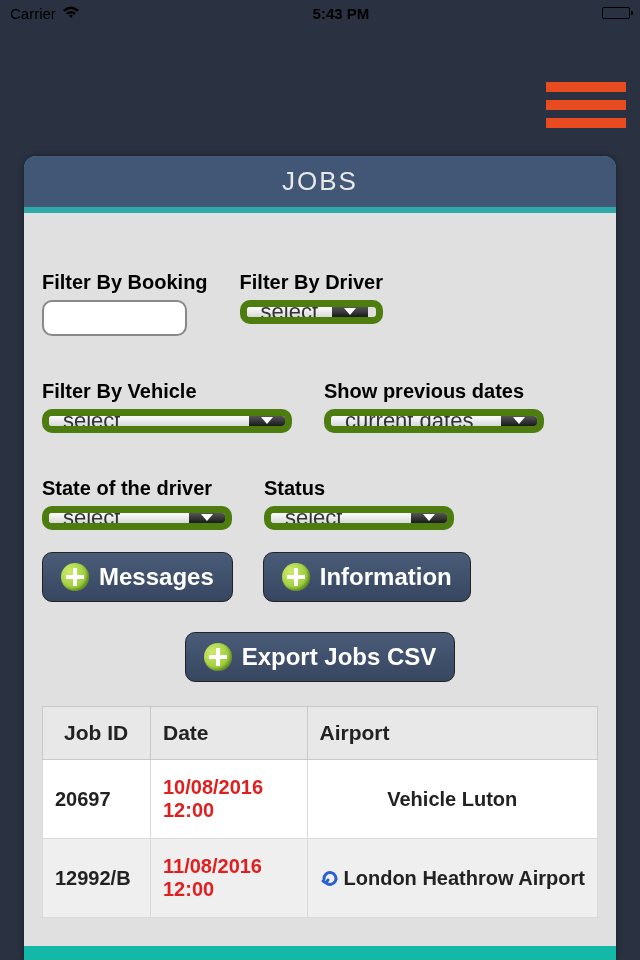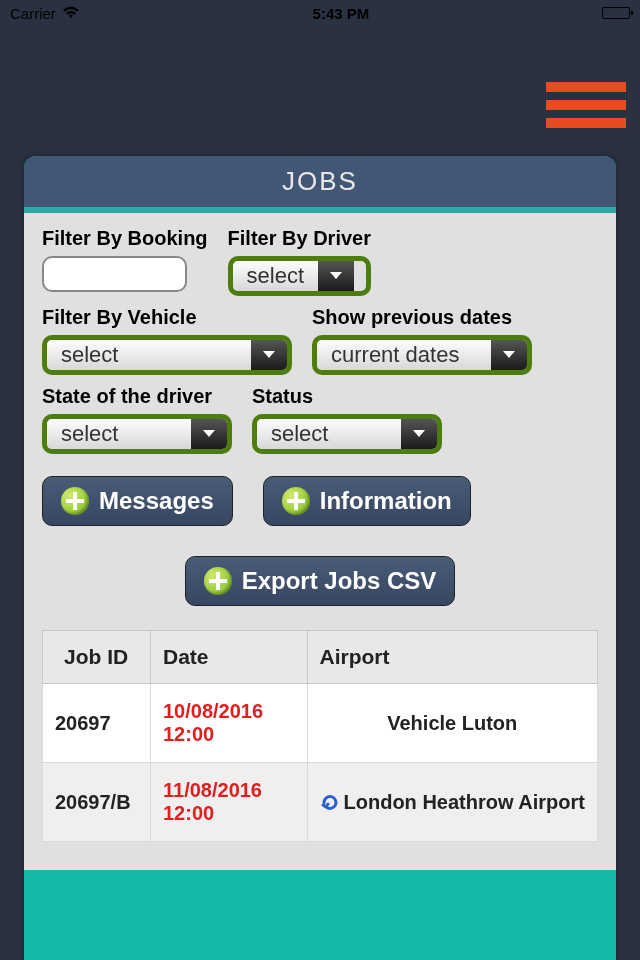--- a/index.html
+++ b/index.html
@@ -82,44 +82,44 @@
   border-radius: 12px 12px 0 0;
 }
 .teal-line {
   height: 6px;
   background: #2ea8a8;
 }
 .filters {
   background: #e0e0e0;
   padding: 14px 18px 28px 18px;
 }
-.filter-row { display: flex; gap: 20px; margin-bottom: 10px; flex-wrap: wrap; }
+.filter-row { display: flex; gap: 32px; margin-bottom: 10px; flex-wrap: wrap; margin-top: 44px; }
 .filter-group { display: flex; flex-direction: column; }
 .filter-label {
   font-weight: bold;
   font-size: 20px;
   color: #000;
   margin-bottom: 6px;
 }
 .text-input {
   width: 145px;
   height: 36px;
   border: 2px solid #888;
   border-radius: 10px;
   background: #fff;
   padding: 0 8px;
   font-size: 18px;
 }
 .select-ctrl {
   display: flex;
   align-items: stretch;
-  border: 5px solid #4d7c0f;
+  border: 7px solid #4d7c0f;
   border-radius: 10px;
   overflow: hidden;
-  height: 40px;
+  height: 24px;
   cursor: pointer;
 }
 .select-body {
   background: linear-gradient(#fdfdfd, #d8d8d8);
   padding: 0 14px;
   display: flex;
   align-items: center;
   font-size: 22px;
   color: #333;
 }
@@ -325,21 +325,21 @@
             <th>Airport</th>
           </tr>
         </thead>
         <tbody>
           <tr class="row-even">
             <td>20697</td>
             <td class="date-cell">10/08/2016 12:00</td>
             <td style="text-align:center;white-space:nowrap"><span>Vehicle Luton</span></td>
           </tr>
           <tr class="row-odd">
-            <td>20697/B</td>
+            <td>12992/B</td>
             <td class="date-cell">11/08/2016 12:00</td>
             <td style="white-space:nowrap">
               <span class="return-icon">
                 <svg width="20" height="20" viewBox="0 0 20 20">
                     <path d="M4 10 A6 6 0 1 1 6 14 M6 14 L3 12 M6 14 L8 11" stroke="#2a5fd4" stroke-width="3" fill="none" stroke-linecap="round"></path>
                   </svg>
               </span><span>London Heathrow Airport</span>
             </td>
           </tr>
         </tbody>

